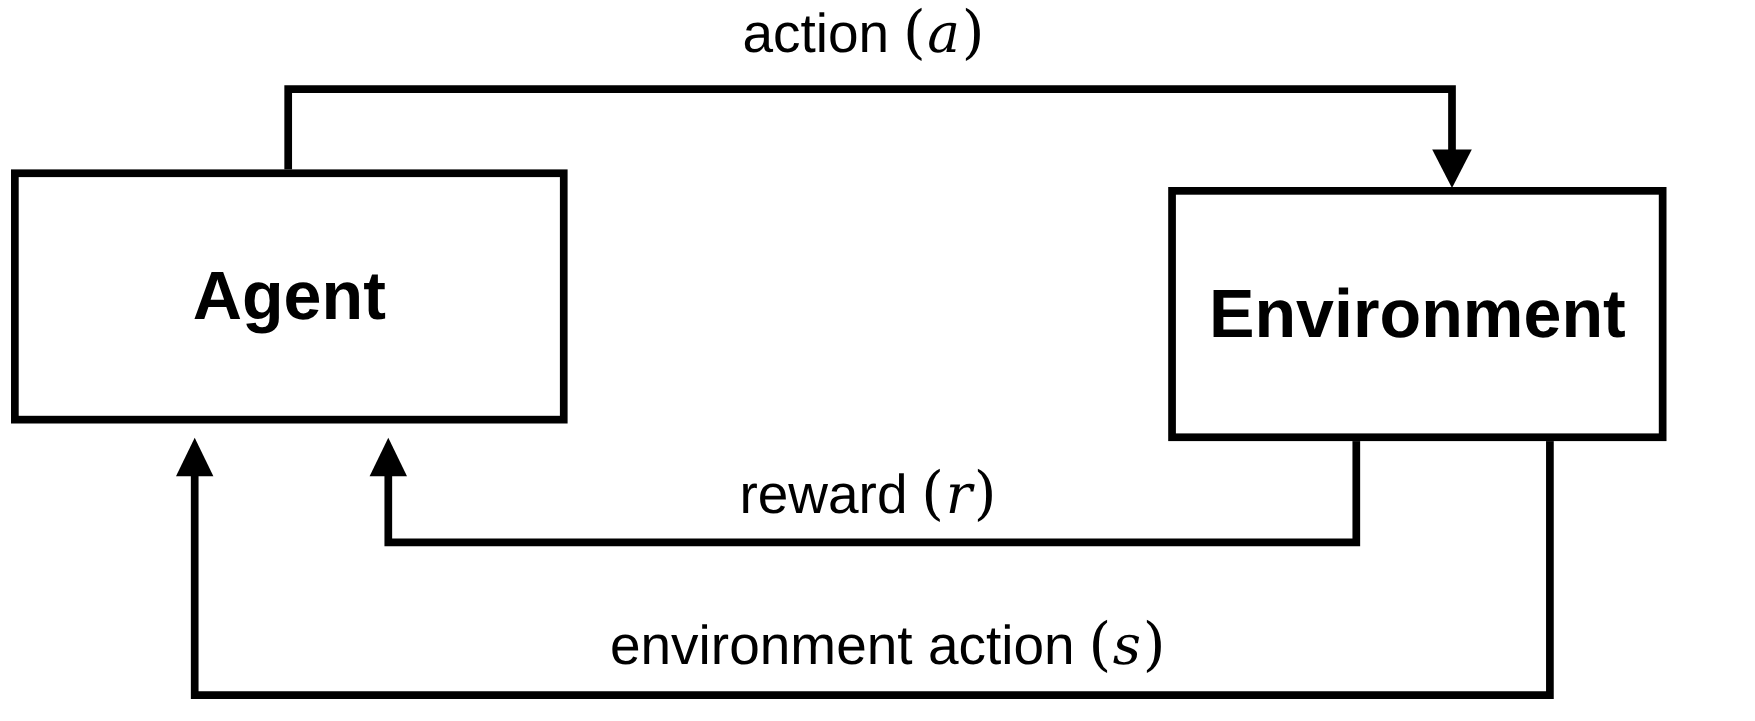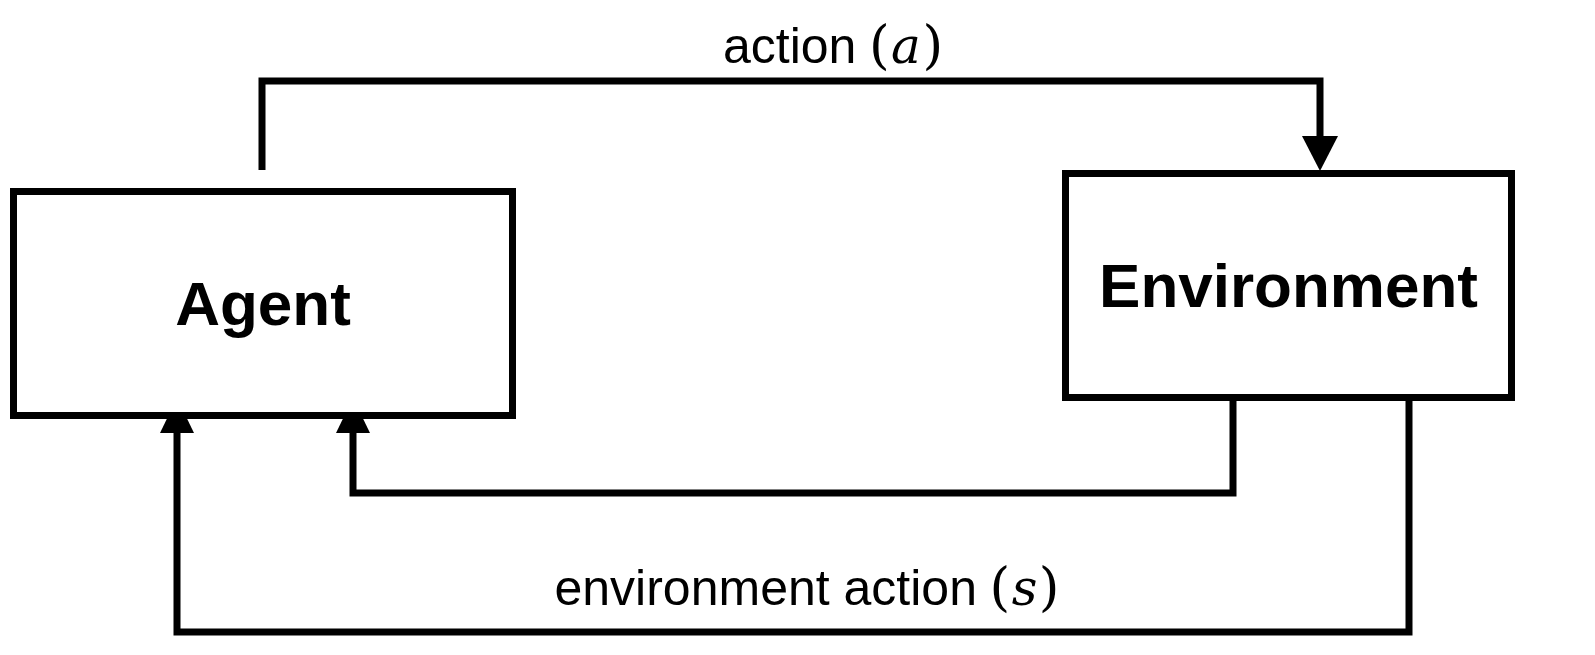--- a/index.html
+++ b/index.html
@@ -43,21 +43,21 @@
     justify-content: center;
   }
   .node-label {
     font-weight: 700;
     font-size: 62px;
     color: #000000;
     white-space: nowrap;
   }
   #agent-node {
     left: 10px;
-    top: 188px;
+    top: 154px;
     width: 506px;
     height: 231px;
   }
   #environment-node {
     left: 1062px;
     top: 170px;
     width: 453px;
     height: 231px;
   }
   .edge-label {
@@ -74,21 +74,21 @@
   .edge-label .paren {
     font-family: "DejaVu Serif", serif;
     font-size: 1.06em;
   }
   .edge-label .mvar {
     font-family: "DejaVu Serif", serif;
     font-style: italic;
     font-size: 1.0em;
     padding: 0 0.03em;
   }
-  #action-label   { left: 785px; top: 16px; margin-left: 48px;   }
+  #action-label   { left: 785px; top: 1px;   }
   #reward-label   { left: 789px; top: 420px; }
   #state-label    { left: 807px; top: 558px; }
 </style>
 </head>
 <body>
 
 <div class="stage">
 
   <svg class="wires" viewBox="0 0 1595 655" aria-hidden="true">
 
@@ -107,18 +107,21 @@
   </div>
 
   <div class="node" id="environment-node">
     <span class="node-label">Environment</span>
   </div>
 
   <div class="edge-label" id="action-label">
     <span class="word">action</span><span class="paren">(</span><span class="mvar">a</span><span class="paren">)</span>
   </div>
 
+  <div class="edge-label" id="reward-label">
+    <span class="word">reward</span><span class="paren">(</span><span class="mvar">r</span><span class="paren">)</span>
+  </div>
 
   <div class="edge-label" id="state-label">
     <span class="word">environment action</span><span class="paren">(</span><span class="mvar">s</span><span class="paren">)</span>
   </div>
 
 </div>
 
 </body></html>

